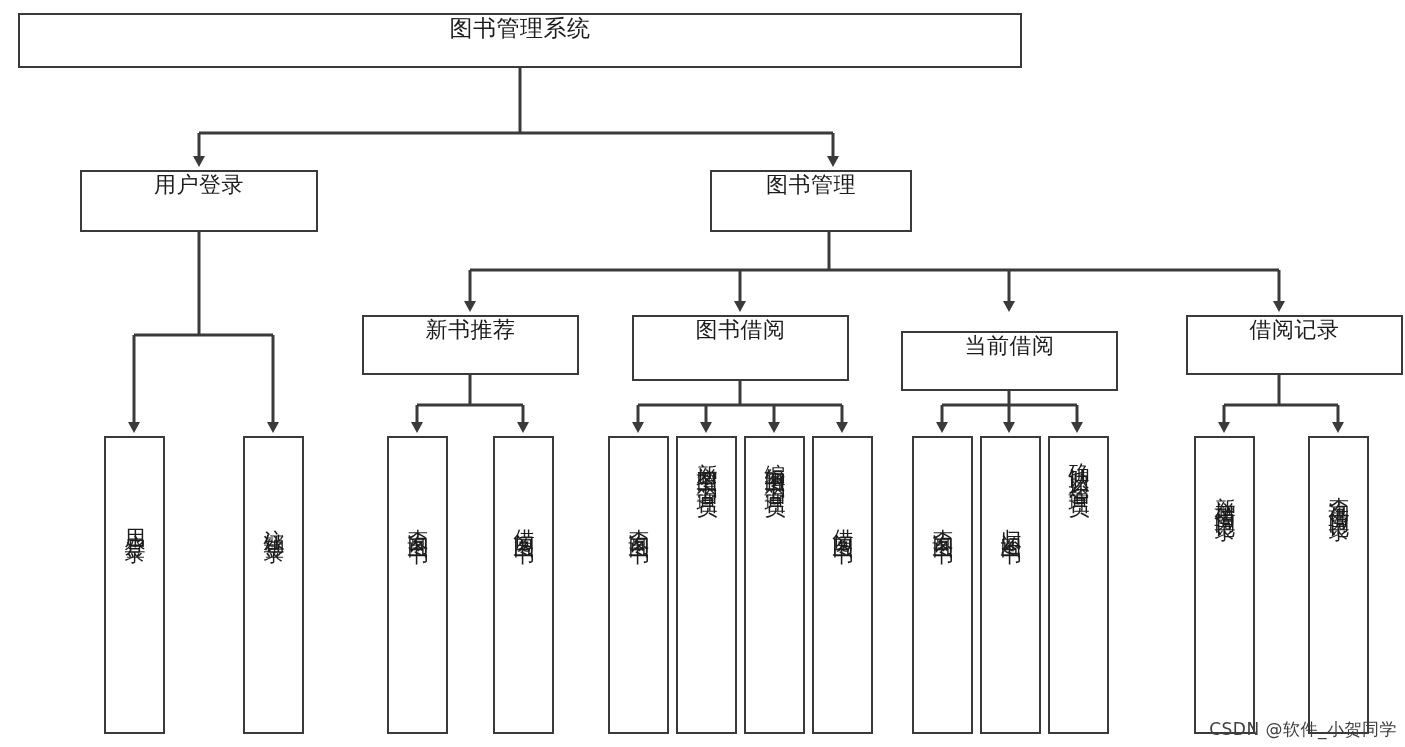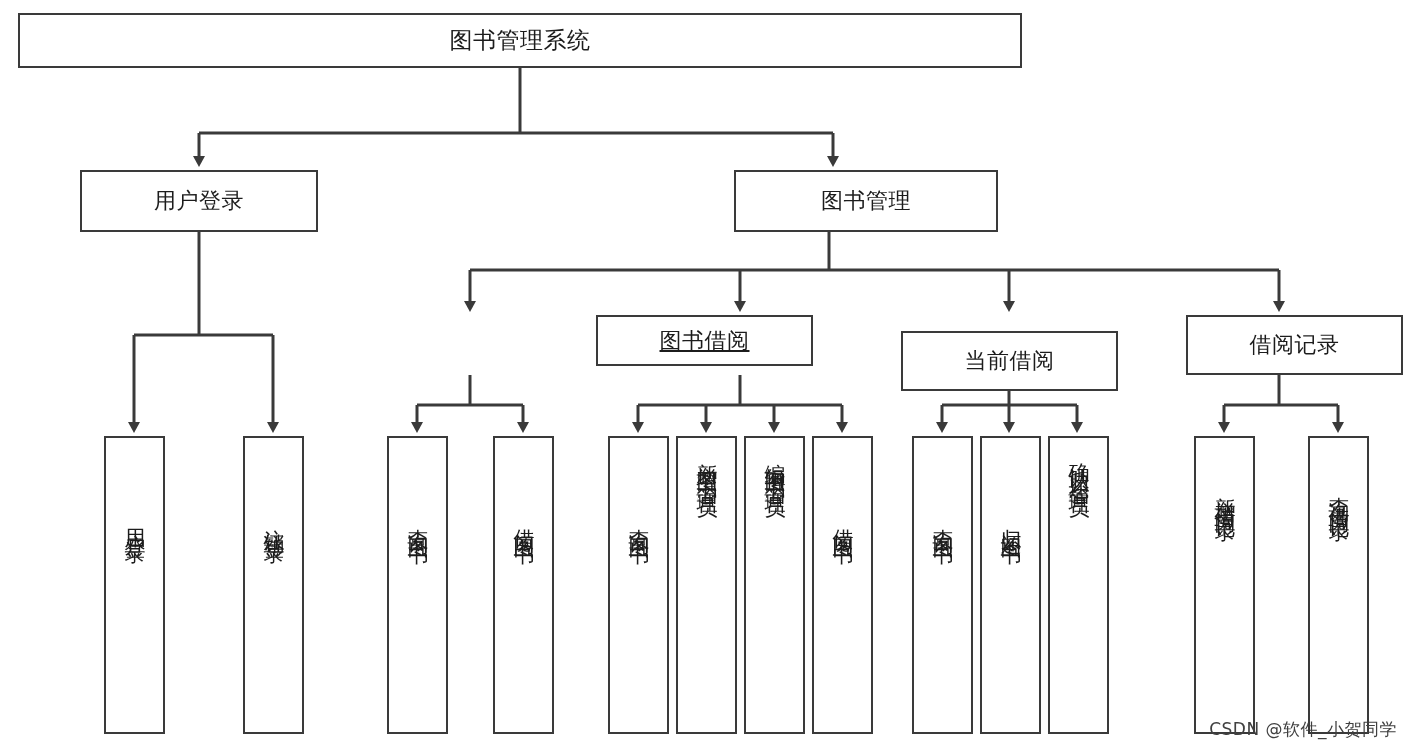--- a/index.html
+++ b/index.html
@@ -25,21 +25,21 @@
     width: 1405px;
     height: 747px;
     pointer-events: none;
   }
   .node {
     position: absolute;
     box-sizing: border-box;
     background: #ffffff;
     border: 2px solid #3a3a3a;
     display: flex;
-    align-items: center;
+    align-items: flex-start;
     justify-content: center;
     color: #1c1c1c;
     line-height: 1.18;
   }
   .node .label {
     display: block;
     text-align: center;
     white-space: nowrap;
   }
   .node.horiz .label {
@@ -127,25 +127,28 @@
     </g>
   </svg>
 
   <div class="node horiz root" style="left:18px; top:13px; width:1004px; height:55px;">
     <span class="label">图书管理系统</span>
   </div>
 
   <div class="node horiz" style="left:80px; top:170px; width:238px; height:62px;">
     <span class="label">用户登录</span>
   </div>
-  <div class="node horiz" style="left:710px; top:170px; width:264px; height:62px;margin-left:24px;">
+  <div class="node horiz" style="left:710px; top:170px; width:202px; height:62px;">
     <span class="label">图书管理</span>
   </div>
 
-  <div class="node horiz" style="left:596px; top:315px; width:217px; height:51px;text-decoration:underline;">
+  <div class="node horiz" style="left:362px; top:315px; width:217px; height:60px;">
+    <span class="label">新书推荐</span>
+  </div>
+  <div class="node horiz" style="left:632px; top:315px; width:217px; height:66px;">
     <span class="label">图书借阅</span>
   </div>
   <div class="node horiz" style="left:901px; top:331px; width:217px; height:60px;">
     <span class="label">当前借阅</span>
   </div>
   <div class="node horiz" style="left:1186px; top:315px; width:217px; height:60px;">
     <span class="label">借阅记录</span>
   </div>
 
   <div class="node vert" style="left:104px; top:436px; width:61px; height:298px; padding-top:74px;">

